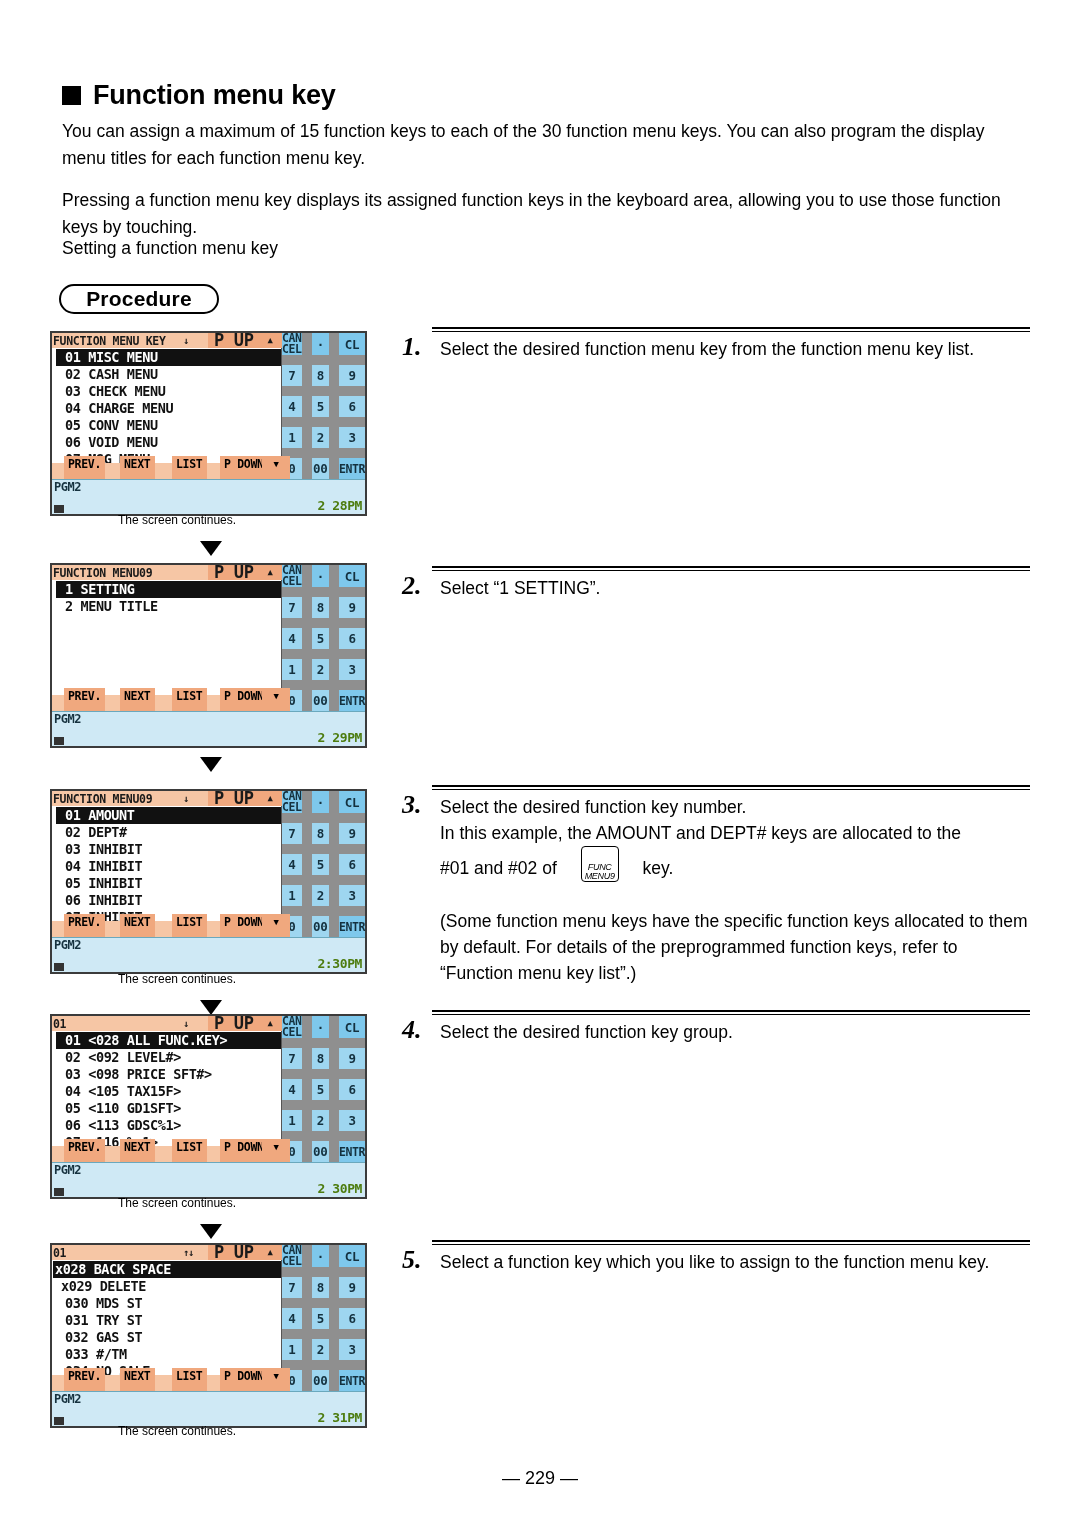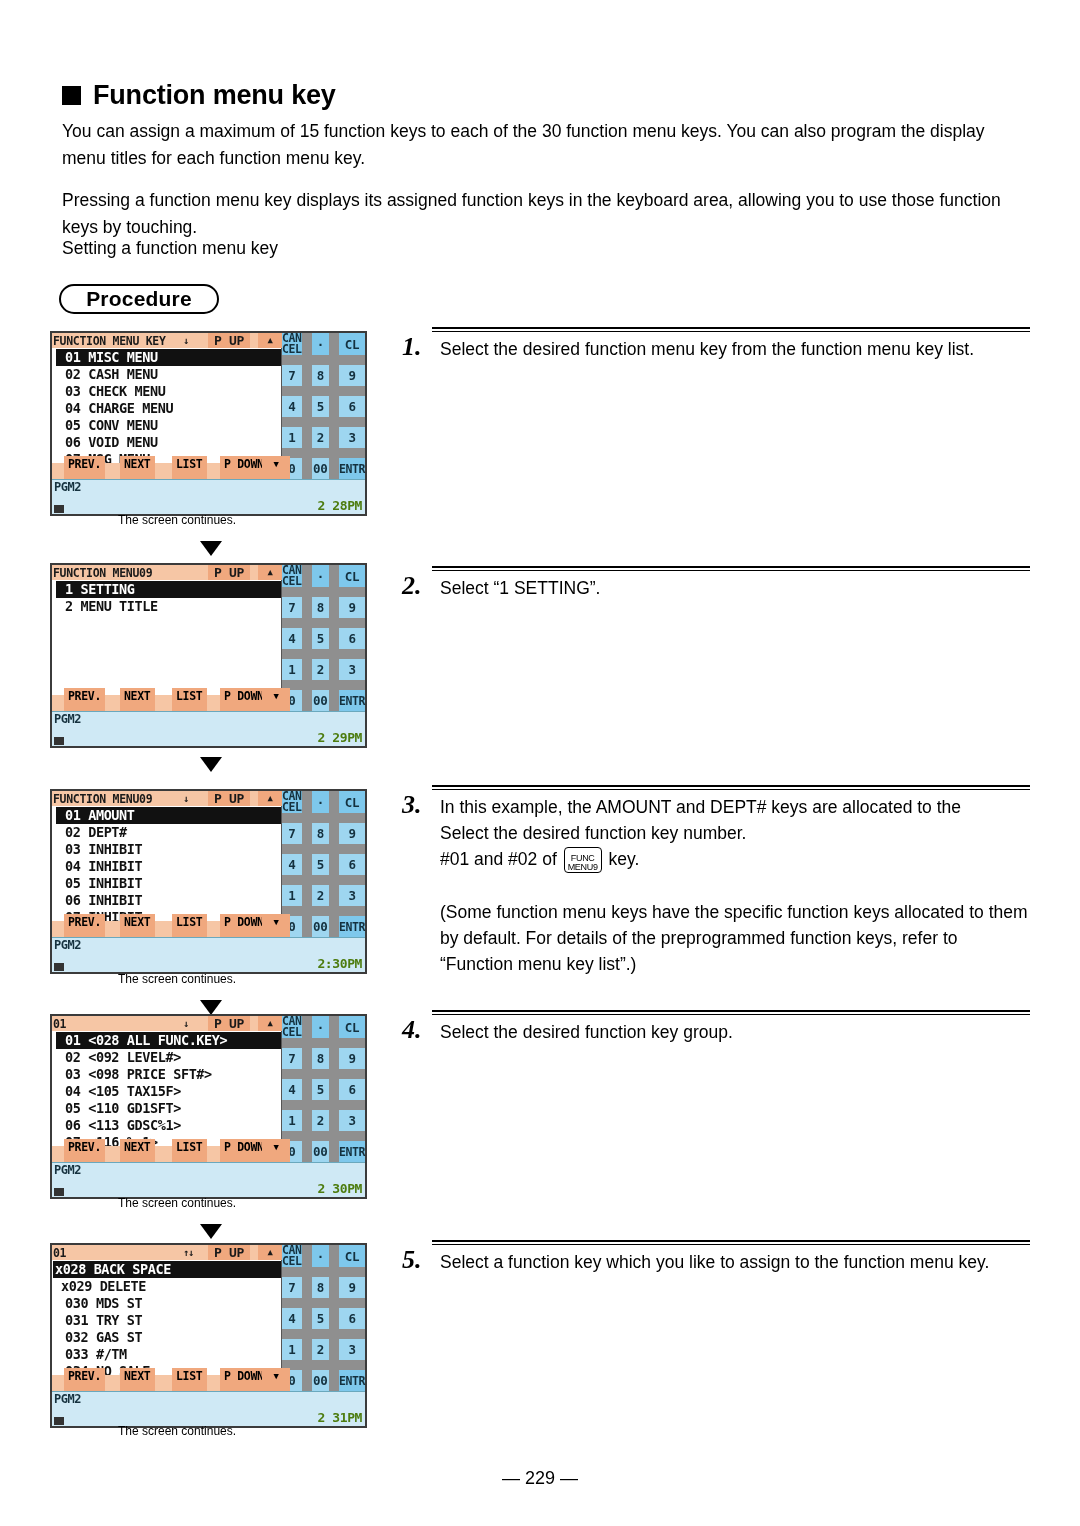--- a/index.html
+++ b/index.html
@@ -127,21 +127,21 @@
     font-size: 10px;
     letter-spacing: -1px;
   }
   .lcd-header .hdr-pup {
     position: absolute;
     left: 156px;
     background: #f0a87e;
     padding: 0 6px;
     height: 15px;
     line-height: 15px;
-    font-size: 13px;
+    font-size: 17px;
   }
   .lcd-header .hdr-up {
     position: absolute;
     left: 206px;
     background: #f0a87e;
     width: 24px;
     height: 15px;
     line-height: 14px;
     text-align: center;
     font-size: 9px;
@@ -315,26 +315,27 @@
     font-size: 17.5px;
     line-height: 26px;
   }
   .step-body p { margin: 0; }
   .step-body p.gap { margin-top: 26px; }
 
   .func-key-glyph {
     display: inline-block;
     border: 1.6px solid #000;
     border-radius: 4px;
-    padding: 6px 3px 0 3px;
+    padding: 16px 3px 0 3px;
     vertical-align: -5px;
     line-height: 9px;
     text-align: center;
     background: #fff;
-    margin: 0 2px;
+    margin: 0 19px;
+    font-style: italic;
   }
   .func-key-glyph span {
     display: block;
     font-size: 9px;
     font-weight: normal;
     letter-spacing: -0.3px;
   }
 
   
   .page-number {
@@ -662,22 +663,22 @@
     <div class="step-num">2.</div>
     <div class="step-body">
       <p>Select “1 SETTING”.</p>
     </div>
   </div>
 
   <div class="step" style="top:785px;">
     <div class="step-rule"></div>
     <div class="step-num">3.</div>
     <div class="step-body">
+      <p>Select the desired function key number.</p>
       <p>In this example, the AMOUNT and DEPT# keys are allocated to the</p>
-      <p>Select the desired function key number.</p>
       <p>
         <span>#01 and #02 of</span>
         <span class="func-key-glyph">
           <span>FUNC</span>
           <span>MENU9</span>
         </span>
         <span>key.</span>
       </p>
       <p class="gap">(Some function menu keys have the specific function keys allocated to them by default. For details of the preprogrammed function keys, refer to “Function menu key list”.)</p>
     </div>

